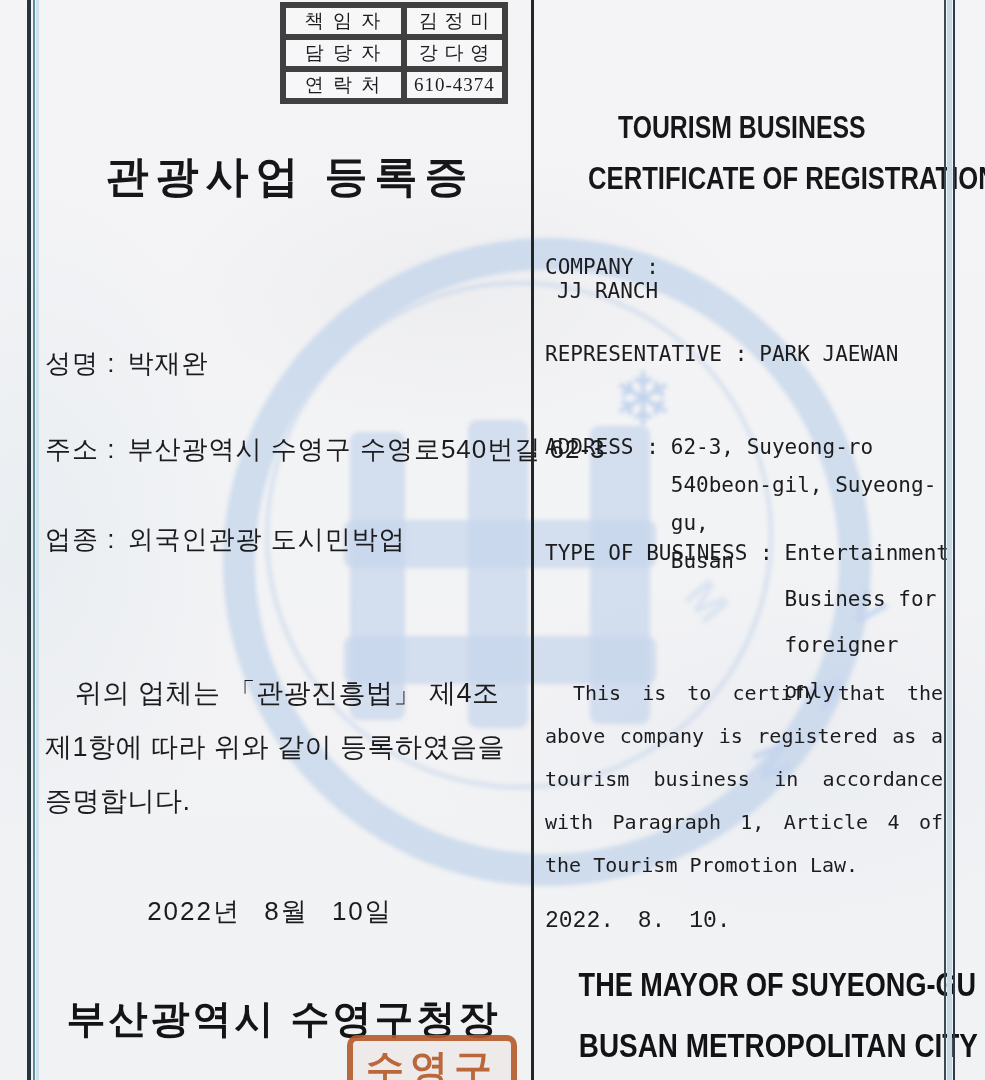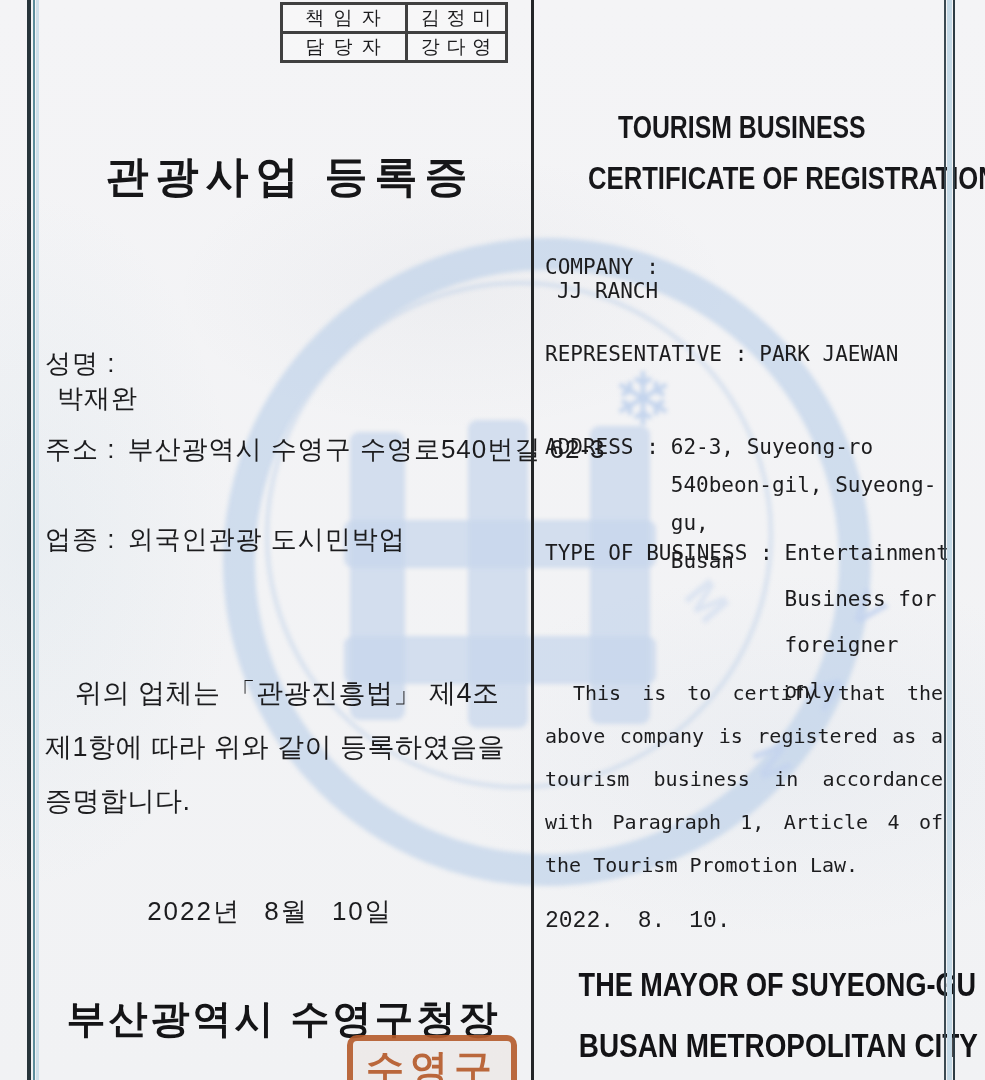--- a/index.html
+++ b/index.html
@@ -41,32 +41,32 @@
   .border-left-teal{left:33px;width:2px;background:#5d8e9c;}
   .border-left-blue{left:36px;width:3px;background:#cfe0ea;}
   .border-right-1{left:944px;width:2px;background:#3c4a52;}
   .border-right-band{left:947px;width:5px;background:#c4d9e6;}
   .border-right-2{left:953px;width:2px;background:#2e3c44;}
   .column-divider{left:531px;width:3px;background:#232527;}
   
   .content{position:absolute;inset:0;z-index:3;}
   
   .contact-table{position:absolute;left:280px;top:2px;width:228px;border-collapse:collapse;}
-  .contact-table td{border:3px solid #404040;height:26px;font-size:19px;text-align:center;
+  .contact-table td{border:6px solid #404040;height:26px;font-size:19px;text-align:center;
     padding:0 4px;background:rgba(248,248,250,0.6);}
   .contact-table td.lbl{width:124px;letter-spacing:2px;}
   .contact-table td.val{width:96px;letter-spacing:1px;font-family:Liberation Serif, serif;}
   
   .kr-title{position:absolute;left:50px;top:148px;width:480px;text-align:center;
     font-size:43px;font-weight:800;letter-spacing:7px;color:#161618;}
   .field{position:absolute;display:flex;align-items:flex-start;}
   .field .flabel{white-space:nowrap;}
   .field .fvalue{white-space:pre-line;margin-left:12px;}
   .kr-field{font-size:26px;letter-spacing:1px;left:45px;}
-  .kr-f0{top:262px;} .kr-f1{top:346px;flex-direction:column;} .kr-f2{top:432px;} .kr-f3{top:522px;}
+  .kr-f0{top:262px;} .kr-f1{top:346px;} .kr-f2{top:432px;} .kr-f3{top:522px;}
   .kr-body{position:absolute;left:45px;top:666px;width:482px;font-size:27px;
     line-height:54px;text-indent:30px;letter-spacing:0.5px;}
   .kr-date{position:absolute;left:45px;top:894px;width:450px;text-align:center;
     font-size:26px;letter-spacing:2px;word-spacing:14px;}
   .kr-issuer{position:absolute;left:36px;top:992px;width:495px;text-align:center;
     font-size:39px;font-weight:900;letter-spacing:3px;color:#141416;}
   
   .en-title{position:absolute;left:537px;top:110px;width:410px;text-align:center;
     font-weight:700;color:#17171a;}
   .en-title .t1, .en-title .t2{display:inline-block;transform:scaleX(0.8);transform-origin:center;white-space:nowrap;}
@@ -116,20 +116,24 @@
 
   <table class="contact-table">
     <tbody>
         <tr>
       <td class="lbl">책 임 자</td>
       <td class="val">김 정 미</td>
     </tr>
     <tr>
       <td class="lbl">담 당 자</td>
       <td class="val">강 다 영</td>
+    </tr>
+    <tr>
+      <td class="lbl">연 락 처</td>
+      <td class="val">610-4374</td>
     </tr>
   </tbody>
     </table>
 
   <div class="kr-title">관광사업 등록증</div>
 
   <div class="field kr-field kr-f1">
     <span class="flabel">성명 :</span>
     <span class="fvalue">박재완</span>
   </div>

